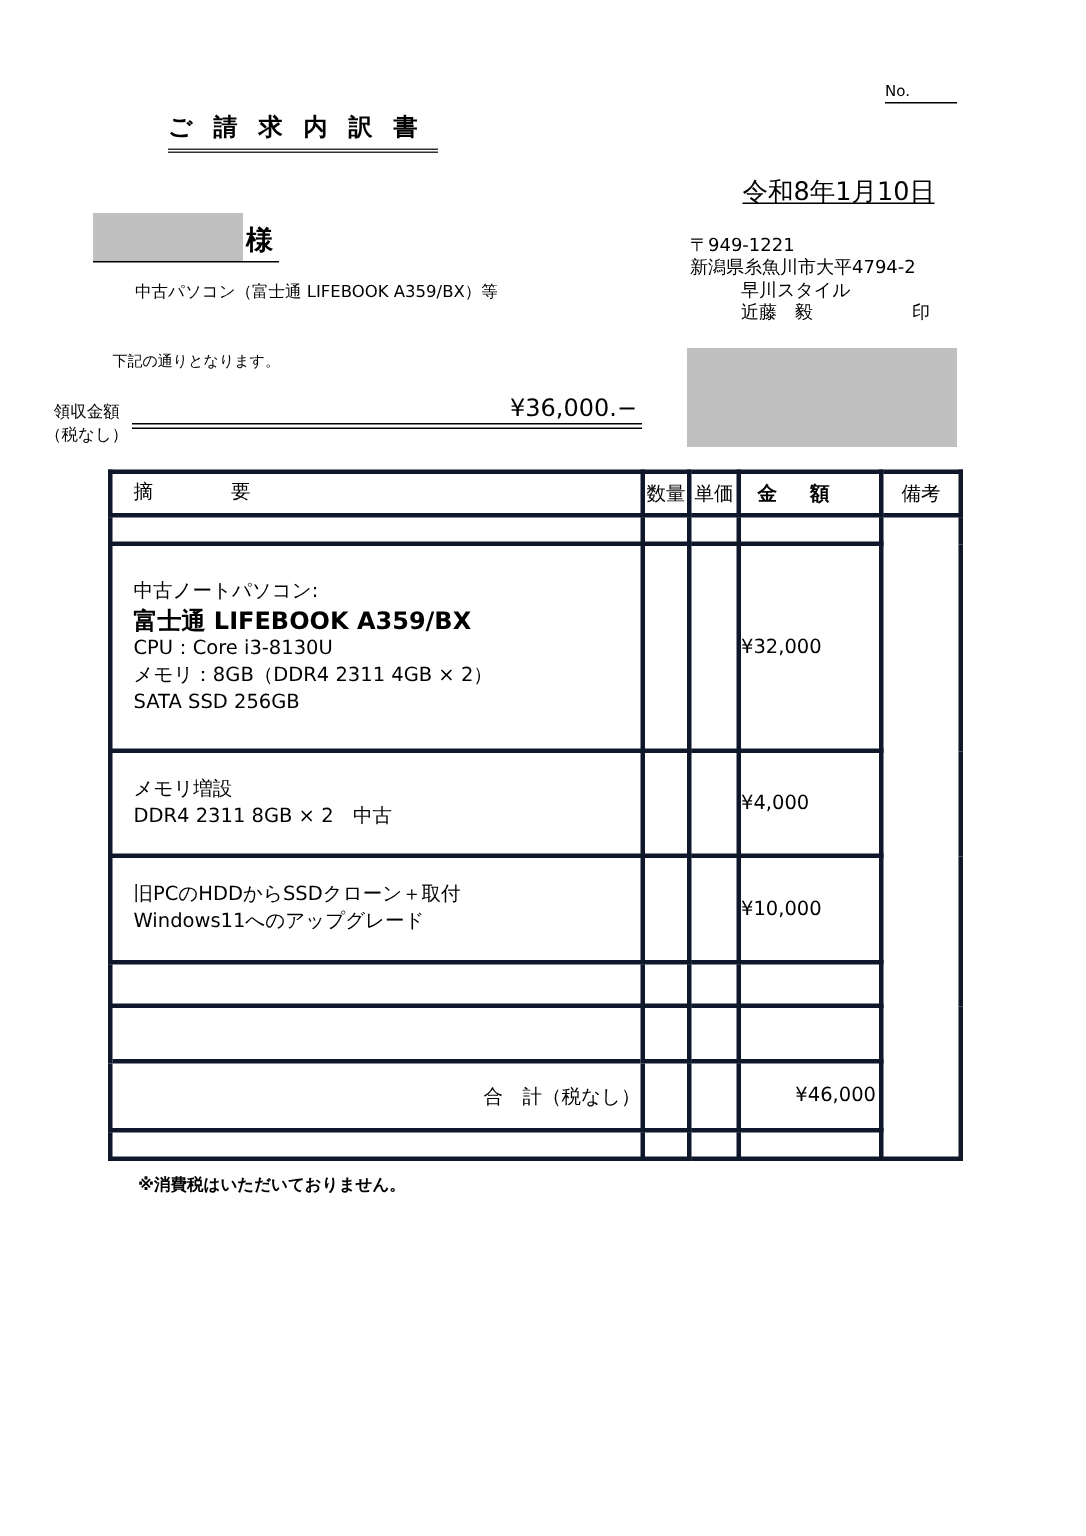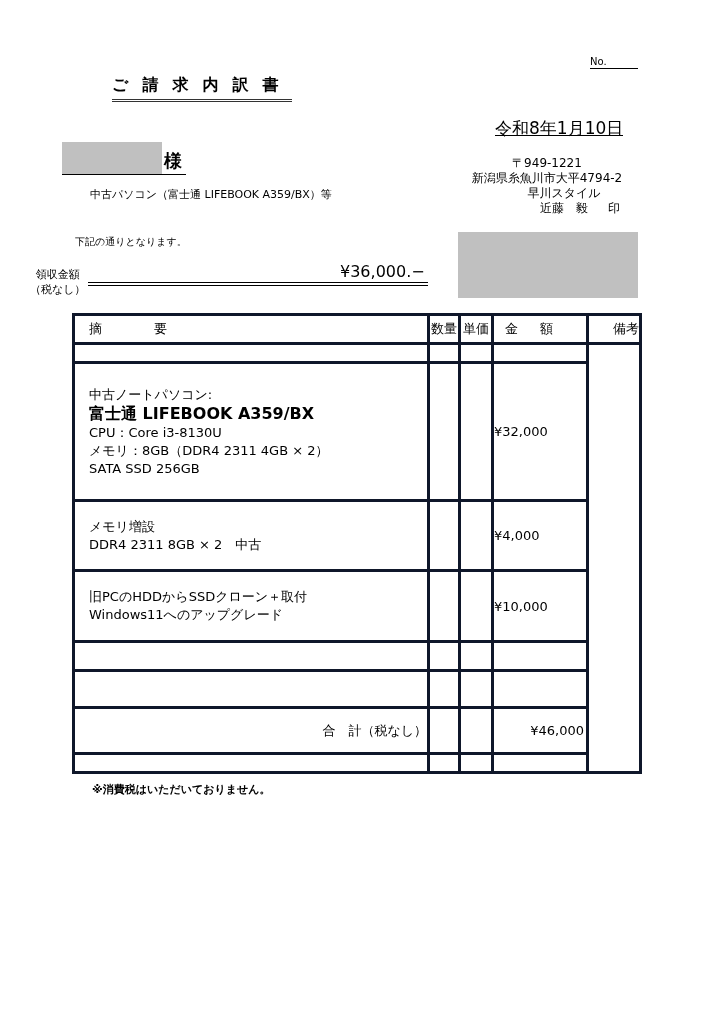--- a/index.html
+++ b/index.html
@@ -6,33 +6,33 @@
   body{width:724px;height:1024px;position:relative;overflow:hidden;font-family:"DejaVu Sans","Liberation Sans",sans-serif;color:#000;}
   .abs{position:absolute;}
   .no{left:590px;top:56px;width:48px;font-size:10px;border-bottom:1px solid #000;line-height:12px;}
   .title{left:112px;top:72px;font-size:16px;font-weight:bold;letter-spacing:14px;line-height:26px;padding-bottom:1px;border-bottom:3px double #333;}
   .date{left:495px;top:122px;font-size:17px;border-bottom:1px solid #000;line-height:13px;}
   .cust-box{left:62px;top:142px;width:100px;height:32px;background:#c0c0c0;}
   .sama{left:164px;top:150px;font-size:18px;font-weight:bold;line-height:22px;}
   .cust-line{left:62px;top:174px;width:124px;border-top:1px solid #000;}
   .subject{left:90px;top:188px;font-size:11px;line-height:14px;}
   .addr{left:460px;top:156px;font-size:12px;line-height:15px;}
-  .addr div{white-space:nowrap;text-align:center;}
+  .addr div{white-space:nowrap;}
   .stamp-box{left:458px;top:232px;width:180px;height:66px;background:#c0c0c0;}
   .intro{left:75px;top:236px;font-size:10px;line-height:12px;}
   .amt-label{left:30px;top:267px;font-size:11px;line-height:15px;text-align:center;}
   .amt-value{left:340px;top:262px;font-size:16px;line-height:20px;}
   .amt-line{left:88px;top:282px;width:340px;height:2px;border-top:1px solid #000;border-bottom:1px solid #000;}
   table.inv{position:absolute;left:72px;top:313px;width:567px;border-collapse:collapse;border:2px solid #000;table-layout:fixed;}
   table.inv td{border:3px solid #0f172a;padding:0;vertical-align:middle;font-size:13px;}
   .h td{height:26px;}
   .hcell{font-size:14px;}
   .hsmall{font-size:9px;text-align:center;}
-  .hmid{text-align:center;letter-spacing:22px;font-size:15px;}
-  .hnote{text-align:right;font-size:15px;}
+  .hmid{text-align:center;letter-spacing:22px;font-size:15px;font-weight:bold;}
+  .hnote{text-align:center;font-size:15px;}
   .desc{padding-left:14px !important;line-height:18px;}
   .big{font-size:16px;font-weight:bold;line-height:20px;}
   .amt{padding-right:2px !important;font-size:13px;}
   .tot-label{text-align:right;font-size:18px;}
   .tot-amt{text-align:right;font-size:19px;padding-right:2px !important;}
   .dbl td{border-top:3px double #333;}
   .footnote{left:92px;top:782px;font-size:11px;font-weight:bold;}
 </style>
 </head>
 <body>

